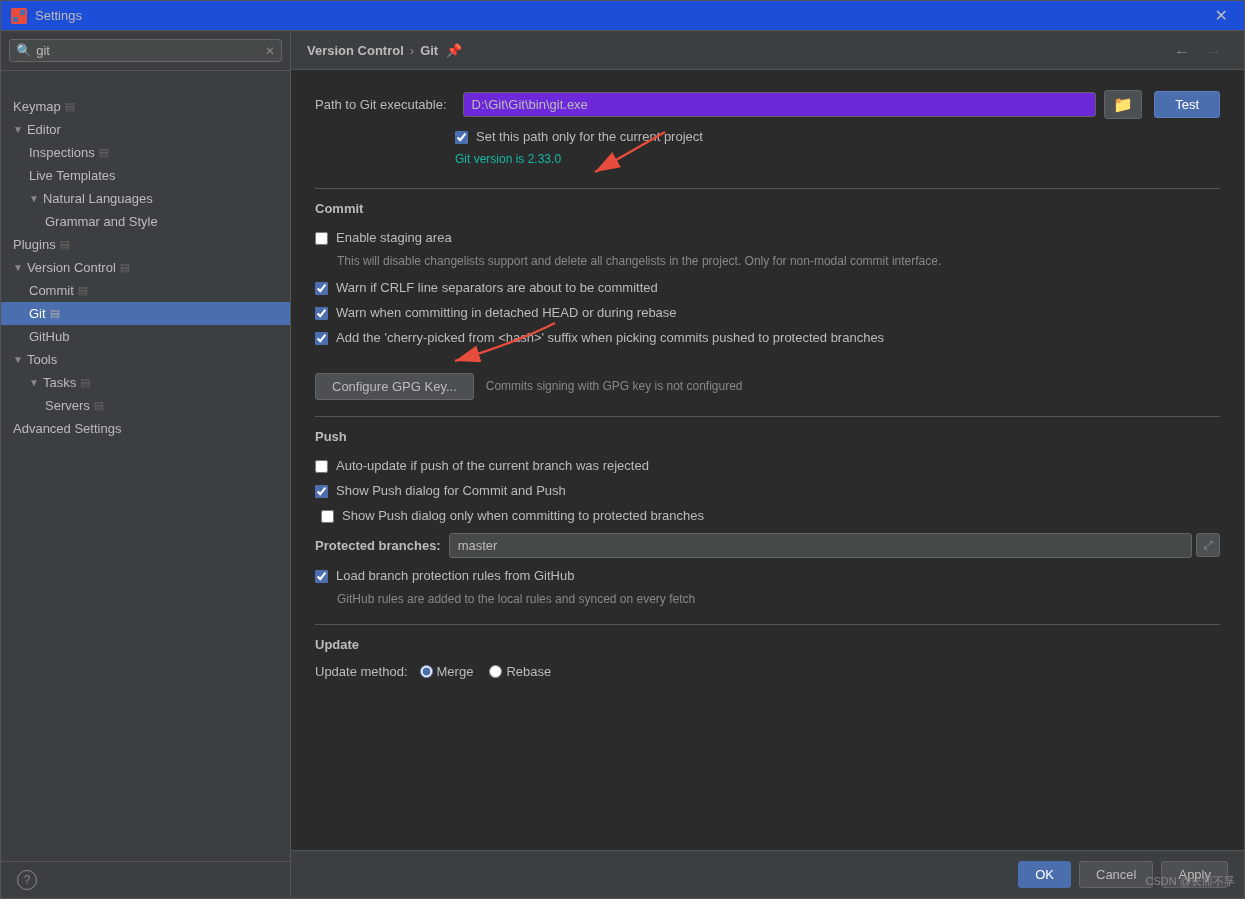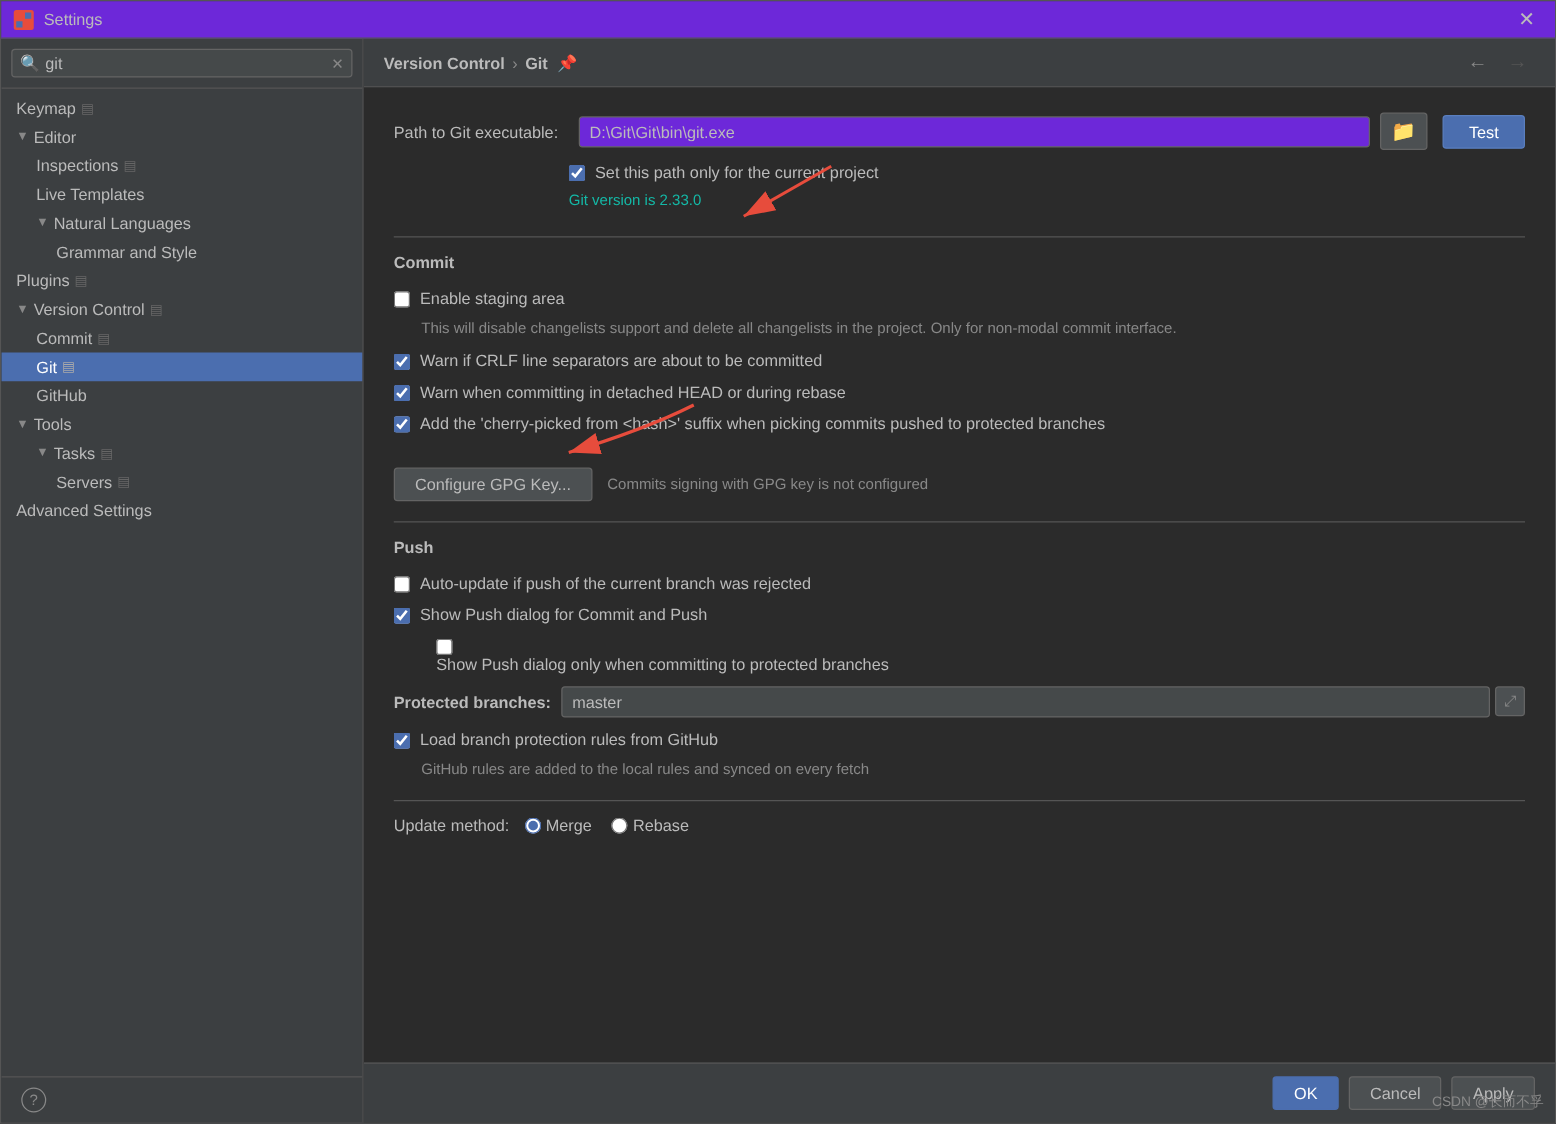--- a/index.html
+++ b/index.html
@@ -1,35 +1,35 @@
 <!DOCTYPE html>
 <html><head>
   <meta charset="utf-8">
   <style>
     * { box-sizing: border-box; margin: 0; padding: 0; }
     body { background: #3c3f41; font-family: 'Segoe UI', Arial, sans-serif; font-size: 13px; color: #bbbbbb; width: 1245px; height: 899px; overflow: hidden; }
     
     .window { width: 1245px; height: 899px; background: #3c3f41; display: flex; flex-direction: column; border: 1px solid #555; }
     
-    .title-bar { background: #6d28d9; height: 30px; display: flex; align-items: center; padding: 0 10px; border-bottom: 1px solid #555; }
+    .title-bar { background: #1d4ed8; height: 30px; display: flex; align-items: center; padding: 0 10px; border-bottom: 1px solid #555; }
     .title-bar-icon { width: 16px; height: 16px; margin-right: 8px; background: #e74c3c; border-radius: 2px; display: flex; align-items: center; justify-content: center; font-size: 10px; color: white; font-weight: bold; }
     .title-bar-text { color: #bbbbbb; font-size: 13px; flex: 1; }
     .title-bar-close { cursor: pointer; color: #bbbbbb; font-size: 16px; padding: 2px 6px; }
     
     .dialog-content { display: flex; flex: 1; overflow: hidden; }
     
     
     .sidebar { width: 290px; background: #3c3f41; border-right: 1px solid #555; display: flex; flex-direction: column; overflow: hidden; }
     
     .search-bar { padding: 8px; border-bottom: 1px solid #555; }
     .search-input-wrap { display: flex; align-items: center; background: #45494a; border: 1px solid #646464; border-radius: 3px; padding: 3px 6px; }
     .search-input-wrap input { background: transparent; border: none; outline: none; color: #bbbbbb; font-size: 13px; flex: 1; }
     .search-input-wrap .clear-icon { color: #888; cursor: pointer; font-size: 12px; }
     
-    .sidebar-nav { flex: 1; overflow-y: auto; padding: 4px 0; }
+    .sidebar-nav { flex: 1; overflow-y: auto; padding: 4px 0; margin-top: 20px; }
     .sidebar-nav::-webkit-scrollbar { width: 6px; }
     .sidebar-nav::-webkit-scrollbar-thumb { background: #555; }
     
     .nav-item { padding: 4px 16px; cursor: pointer; display: flex; align-items: center; color: #bbbbbb; font-size: 13px; position: relative; }
     .nav-item.active { background: #4b6eaf; color: white; }
     .nav-item .expand-icon { margin-right: 4px; font-size: 10px; color: #888; }
     .nav-badge { color: #666; margin-left: 4px; font-size: 11px; }
     
     .sidebar-bottom { padding: 8px 16px; border-top: 1px solid #555; }
     .help-icon { width: 20px; height: 20px; border-radius: 50%; border: 1px solid #888; display: flex; align-items: center; justify-content: center; color: #888; font-size: 12px; cursor: pointer; }
@@ -281,38 +281,39 @@
         <div class="checkbox-row">
           <input type="checkbox" id="auto-update-cb" style="">
           <label class="checkbox-label" for="auto-update-cb">Auto-update if push of the current branch was rejected</label>
         </div>
 
         <div class="checkbox-row">
           <input type="checkbox" id="show-push-cb" checked="" style="">
           <label class="checkbox-label" for="show-push-cb">Show Push dialog for Commit and Push</label>
         </div>
 
-        <div class="checkbox-row" style="margin-left:34px;flex-direction:column;">
+        <div class="checkbox-row" style="margin-left:6px;">
           <input type="checkbox" id="show-push-protected-cb" style="">
           <label class="checkbox-label" for="show-push-protected-cb">Show Push dialog only when committing to protected branches</label>
         </div>
 
         <div class="protected-branches-row" style="margin-top:8px;">
           <span class="protected-label">Protected branches:</span>
           <input type="text" class="protected-input" value="master" style="">
           <button class="expand-btn">⤢</button>
         </div>
 
         <div class="checkbox-row" style="margin-top:6px;">
           <input type="checkbox" id="load-branch-cb" checked="" style="">
           <label class="checkbox-label" for="load-branch-cb">Load branch protection rules from GitHub</label>
         </div>
         <div class="checkbox-desc">GitHub rules are added to the local rules and synced on every fetch</div>
 
         <hr class="section-divider">
+        <div class="section-title">Update</div>
 
         <div class="radio-row">
           <span class="form-label">Update method:</span>
           <input type="radio" name="update-method" id="merge-radio" checked="" style="margin-right: 4px;">
           <label for="merge-radio" style="margin-right:16px;color:#bbbbbb;cursor:pointer;">Merge</label>
           <input type="radio" name="update-method" id="rebase-radio" style="margin-right: 4px;">
           <label for="rebase-radio" style="color:#bbbbbb;cursor:pointer;">Rebase</label>
         </div>
 
       </div>

